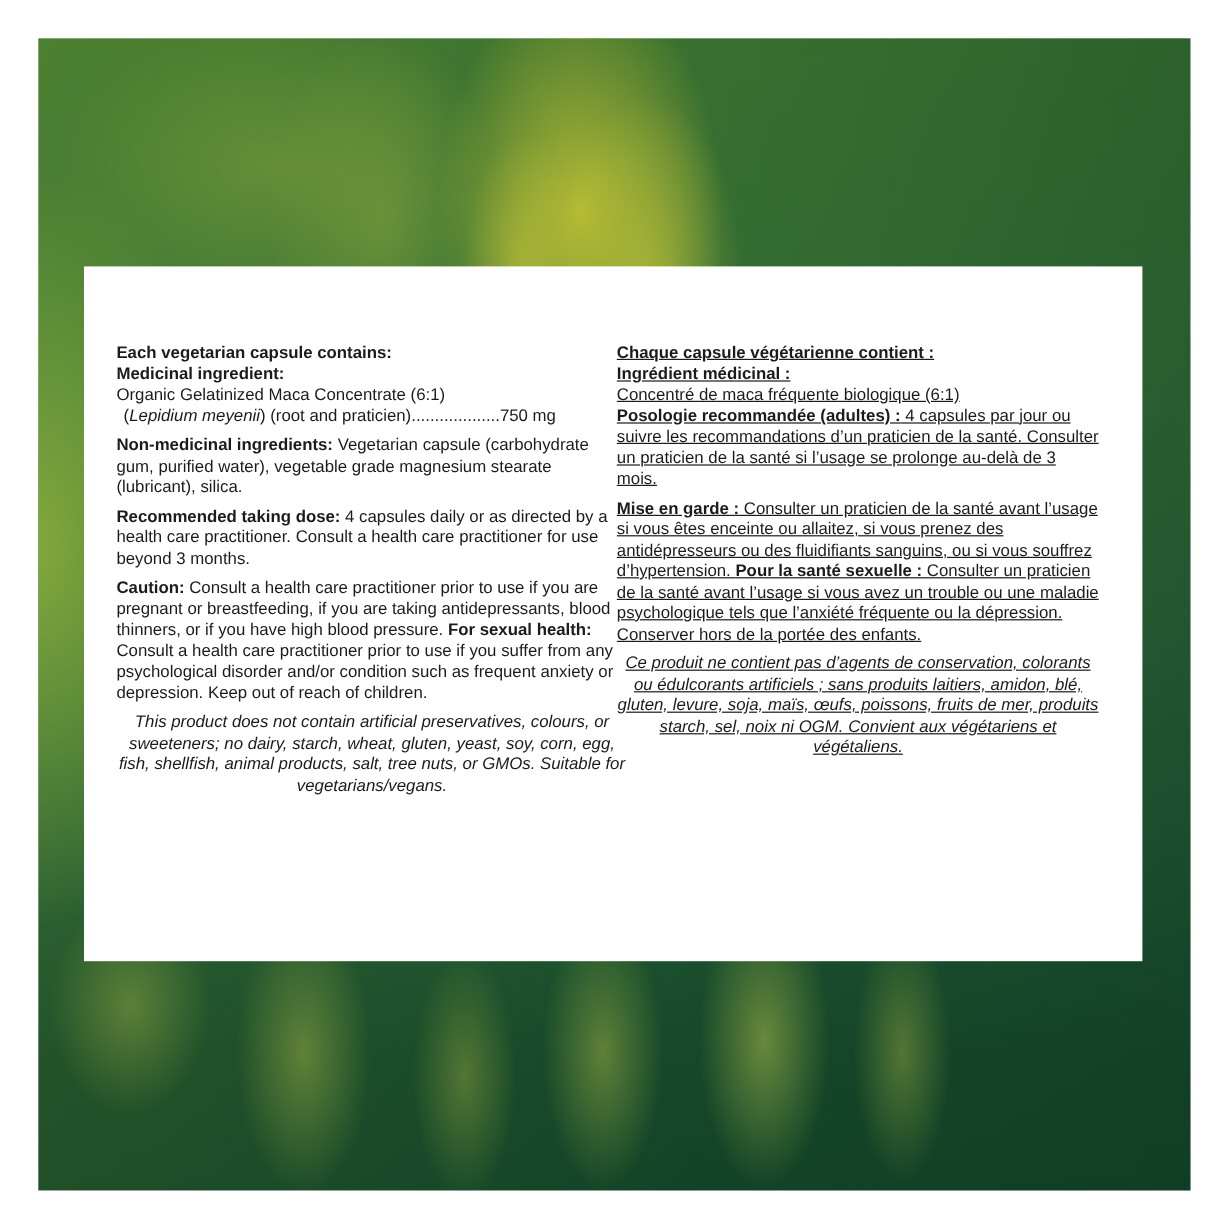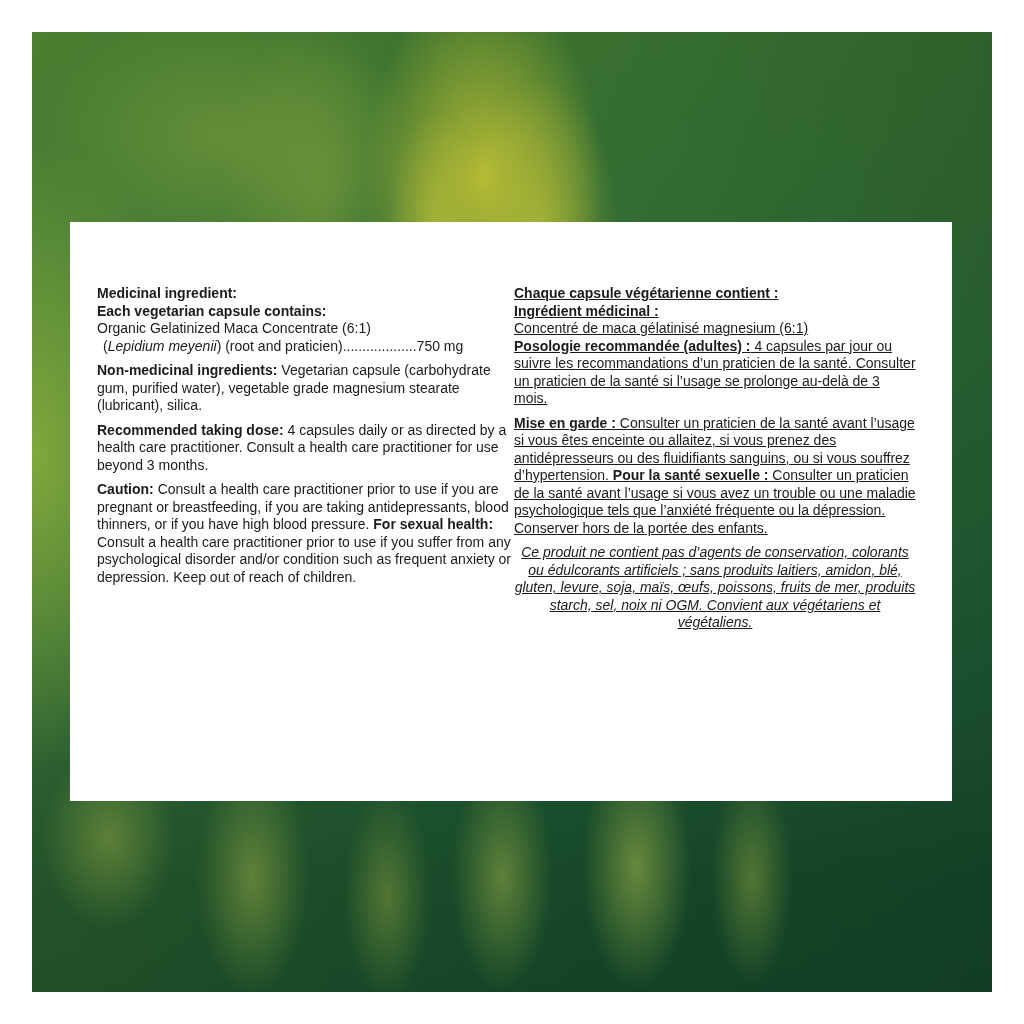--- a/index.html
+++ b/index.html
@@ -73,37 +73,38 @@
 </head>
 <body>
 
 <div class="stage">
 
   <div class="photo"></div>
 
   <div class="panel">
 
     <div class="col col-en">
+      <p class="bold tight">Each vegetarian capsule contains:</p>
       <p class="bold tight">Medicinal ingredient:</p>
-      <p class="bold tight">Each vegetarian capsule contains:</p>
       <p class="tight">Organic Gelatinized Maca Concentrate (6:1)</p>
       <p class="indent"><span>(</span><span class="ital">Lepidium meyenii</span><span>) (root and praticien)</span><span>...................</span><span>750 mg</span></p>
 
       <p><span class="bold">Non-medicinal ingredients:</span><span> Vegetarian capsule (carbohydrate gum, purified water), vegetable grade magnesium stearate (lubricant), silica.</span></p>
 
       <p><span class="bold">Recommended taking dose:</span><span> 4 capsules daily or as directed by a health care practitioner. Consult a health care practitioner for use beyond 3 months.</span></p>
 
       <p><span class="bold">Caution:</span><span> Consult a health care practitioner prior to use if you are pregnant or breastfeeding, if you are taking antidepressants, blood thinners, or if you have high blood pressure. </span><span class="bold">For sexual health:</span><span> Consult a health care practitioner prior to use if you suffer from any psychological disorder and/or condition such as frequent anxiety or depression. Keep out of reach of children.</span></p>
 
+      <p class="ital">This product does not contain artificial preservatives, colours, or sweeteners; no dairy, starch, wheat, gluten, yeast, soy, corn, egg, fish, shellfish, animal products, salt, tree nuts, or GMOs. Suitable for vegetarians/vegans.</p>
     </div>
 
     <div class="col col-fr">
       <p class="bold tight">Chaque capsule végétarienne contient :</p>
       <p class="bold tight">Ingrédient médicinal :</p>
-      <p class="tight">Concentré de maca gélatinisé magnesium (6:1)</p>
+      <p class="tight">Concentré de maca fréquente biologique (6:1)</p>
 
 
       <p><span class="bold">Posologie recommandée (adultes) :</span><span> 4 capsules par jour ou suivre les recommandations d’un praticien de la santé. Consulter un praticien de la santé si l’usage se prolonge au-delà de 3 mois.</span></p>
 
       <p><span class="bold">Mise en garde :</span><span> Consulter un praticien de la santé avant l’usage si vous êtes enceinte ou allaitez, si vous prenez des antidépresseurs ou des fluidifiants sanguins, ou si vous souffrez d’hypertension. </span><span class="bold">Pour la santé sexuelle :</span><span> Consulter un praticien de la santé avant l’usage si vous avez un trouble ou une maladie psychologique tels que l’anxiété fréquente ou la dépression. Conserver hors de la portée des enfants.</span></p>
 
       <p class="ital">Ce produit ne contient pas d’agents de conservation, colorants ou édulcorants artificiels ; sans produits laitiers, amidon, blé, gluten, levure, soja, maïs, œufs, poissons, fruits de mer, produits starch, sel, noix ni OGM. Convient aux végétariens et végétaliens.</p>
     </div>
 
   </div>

